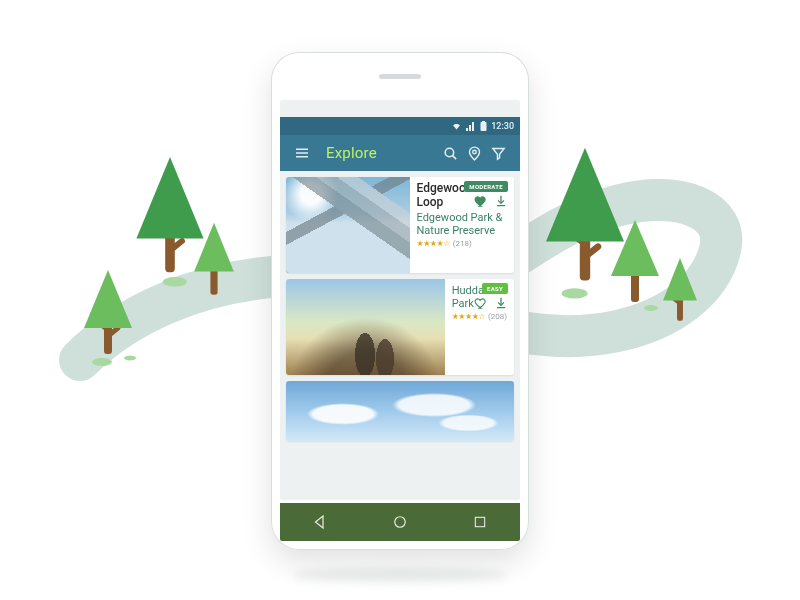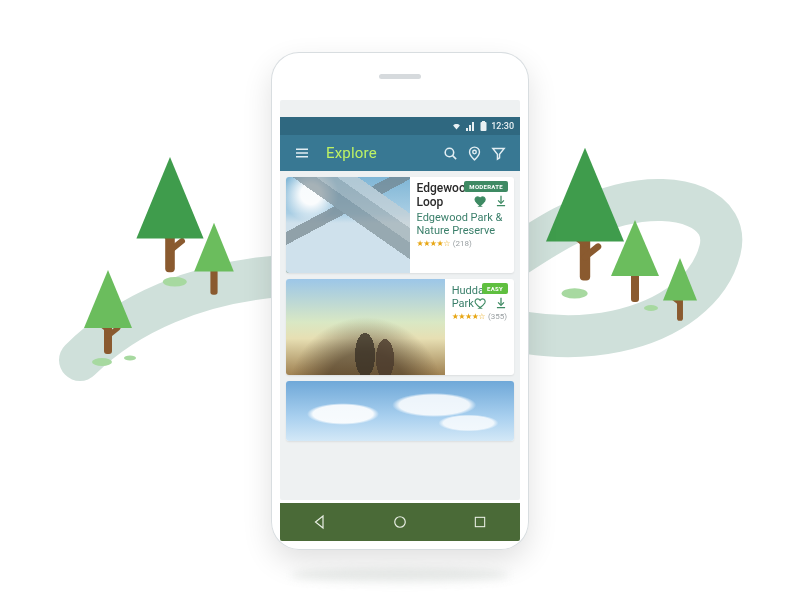--- a/index.html
+++ b/index.html
@@ -264,21 +264,21 @@
               </div>
             </div>
           </div>
         </div>
         <div class="card">
           <div class="card-photo hikers"></div>
           <div class="card-body">
             <div class="card-sub">Huddart Park</div>
             <div class="card-rating">
               <span class="stars">★★★★☆</span>
-              <span class="reviews">(355)</span>
+              <span class="reviews">(208)</span>
             </div>
             <div class="card-actions">
               <span class="difficulty-badge" style="background: rgb(95, 191, 63);">EASY</span>
               <div class="action-row">
                 <span class="heart">
                   <svg width="14" height="14" viewBox="0 0 24 24" fill="none" stroke="#3e8a63" stroke-width="2">
                     <path d="M12 21s-7-4.7-9.5-9C.9 8.9 2.6 5 6.2 5c2 0 3.4 1.1 4.3 2.4C11.4 6.1 12.8 5 14.8 5c3.6 0 5.3 3.9 3.7 7-2.5 4.3-9.5 9-9.5 9z"></path>
                   </svg>
                 </span>
                 <span class="download">

